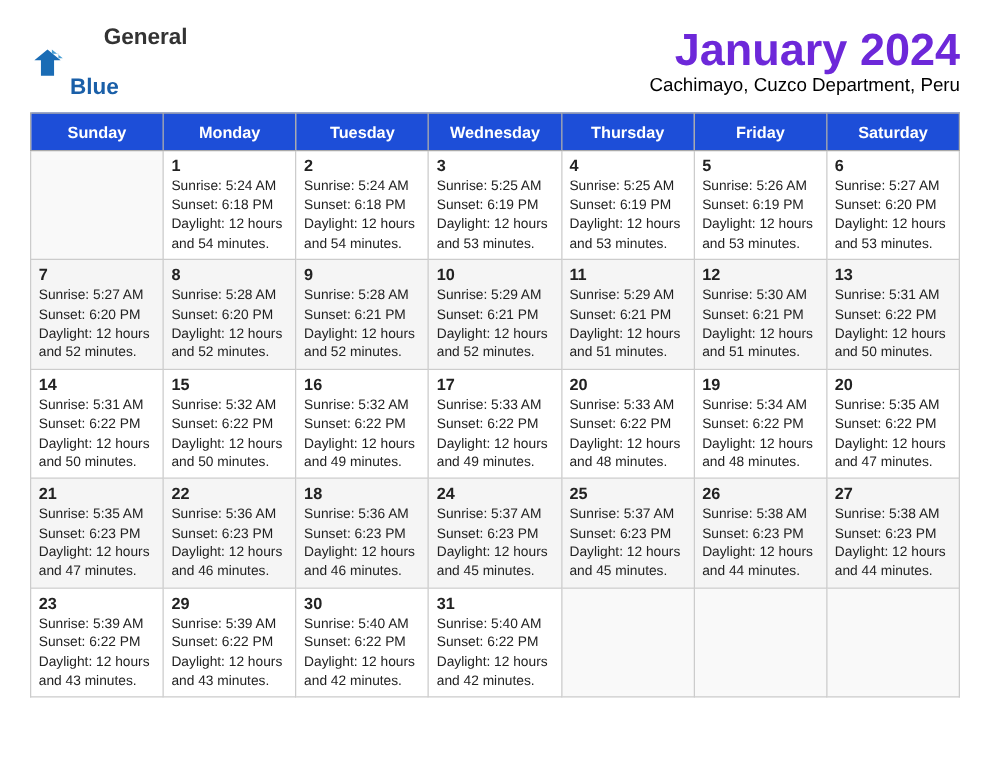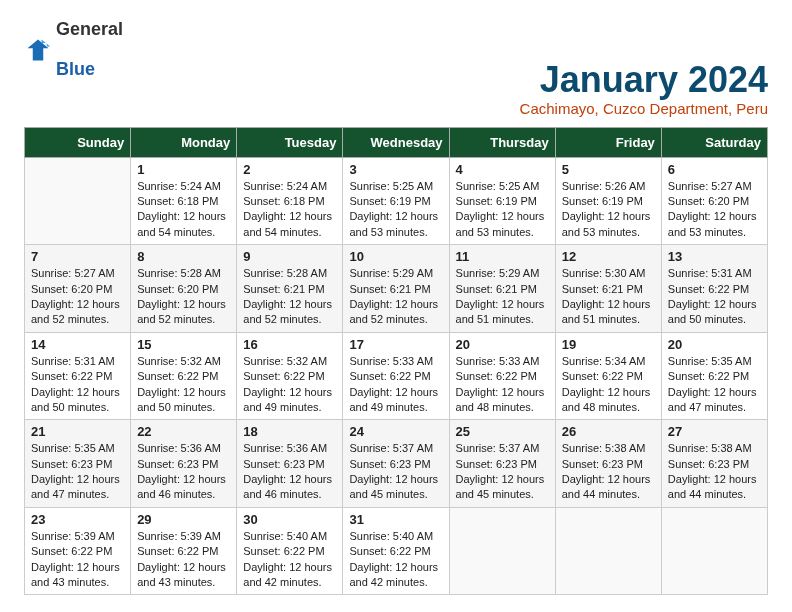--- a/index.html
+++ b/index.html
@@ -23,58 +23,58 @@
     }
     .logo-text {
       display: flex;
       flex-direction: column;
       line-height: 1.1;
     }
     .logo-general {
       font-size: 18px;
       font-weight: bold;
       color: #333;
+      margin-left: 27px;
     }
     .logo-blue {
       font-size: 18px;
       font-weight: bold;
       color: #1a5fa8;
       margin-top: 20px;
     }
     .logo-icon {
       width: 28px;
       height: 28px;
     }
     .title-area {
       text-align: right;
     }
     .month-title {
       font-size: 36px;
       font-weight: bold;
-      color: #0c4a6e;
+      color: #6d28d9;
       line-height: 1.1;
-      margin-top: 40px;
     }
     .subtitle {
       font-size: 15px;
-      color: #c2410c;
+      color: #000000;
     }
     table {
       width: 100%;
       border-collapse: collapse;
       table-layout: fixed;
     }
     thead tr th {
-      background-color: #14532d;
+      background-color: #1d4ed8;
       color: #fff;
       font-size: 13px;
       font-weight: bold;
       padding: 7px 6px;
       border: 1px solid #aaa;
-      text-align: right;
+      text-align: center;
     }
     tbody tr td {
       border: 1px solid #ccc;
       vertical-align: top;
       padding: 4px 6px;
       height: 78px;
       font-size: 11px;
       color: #222;
       background: #fff;
     }

